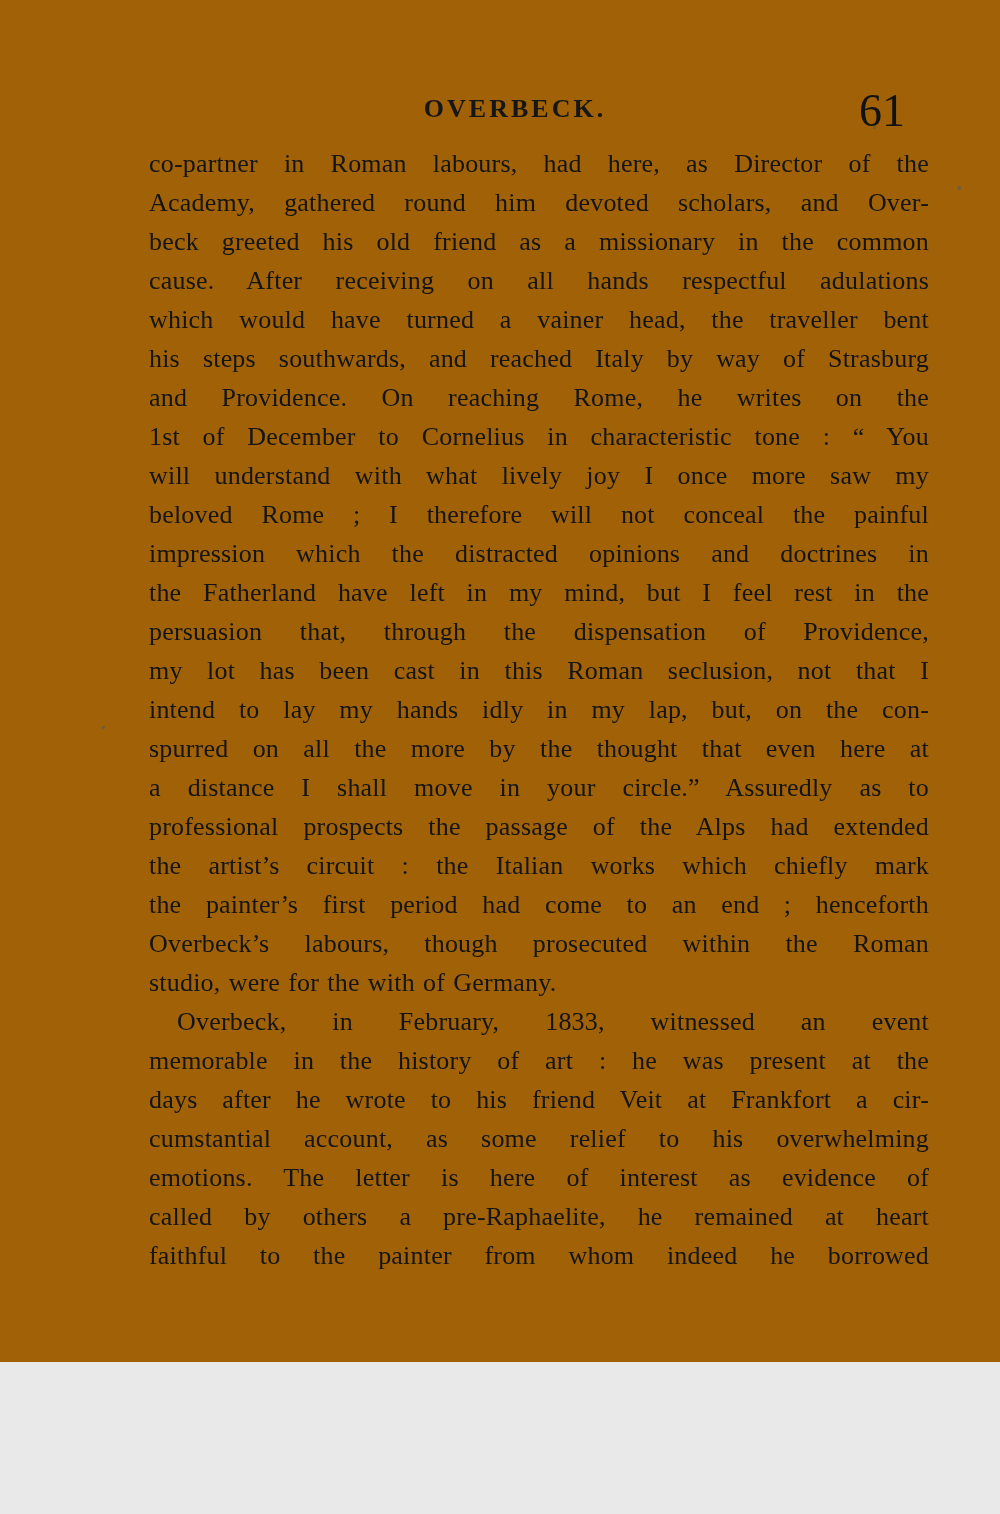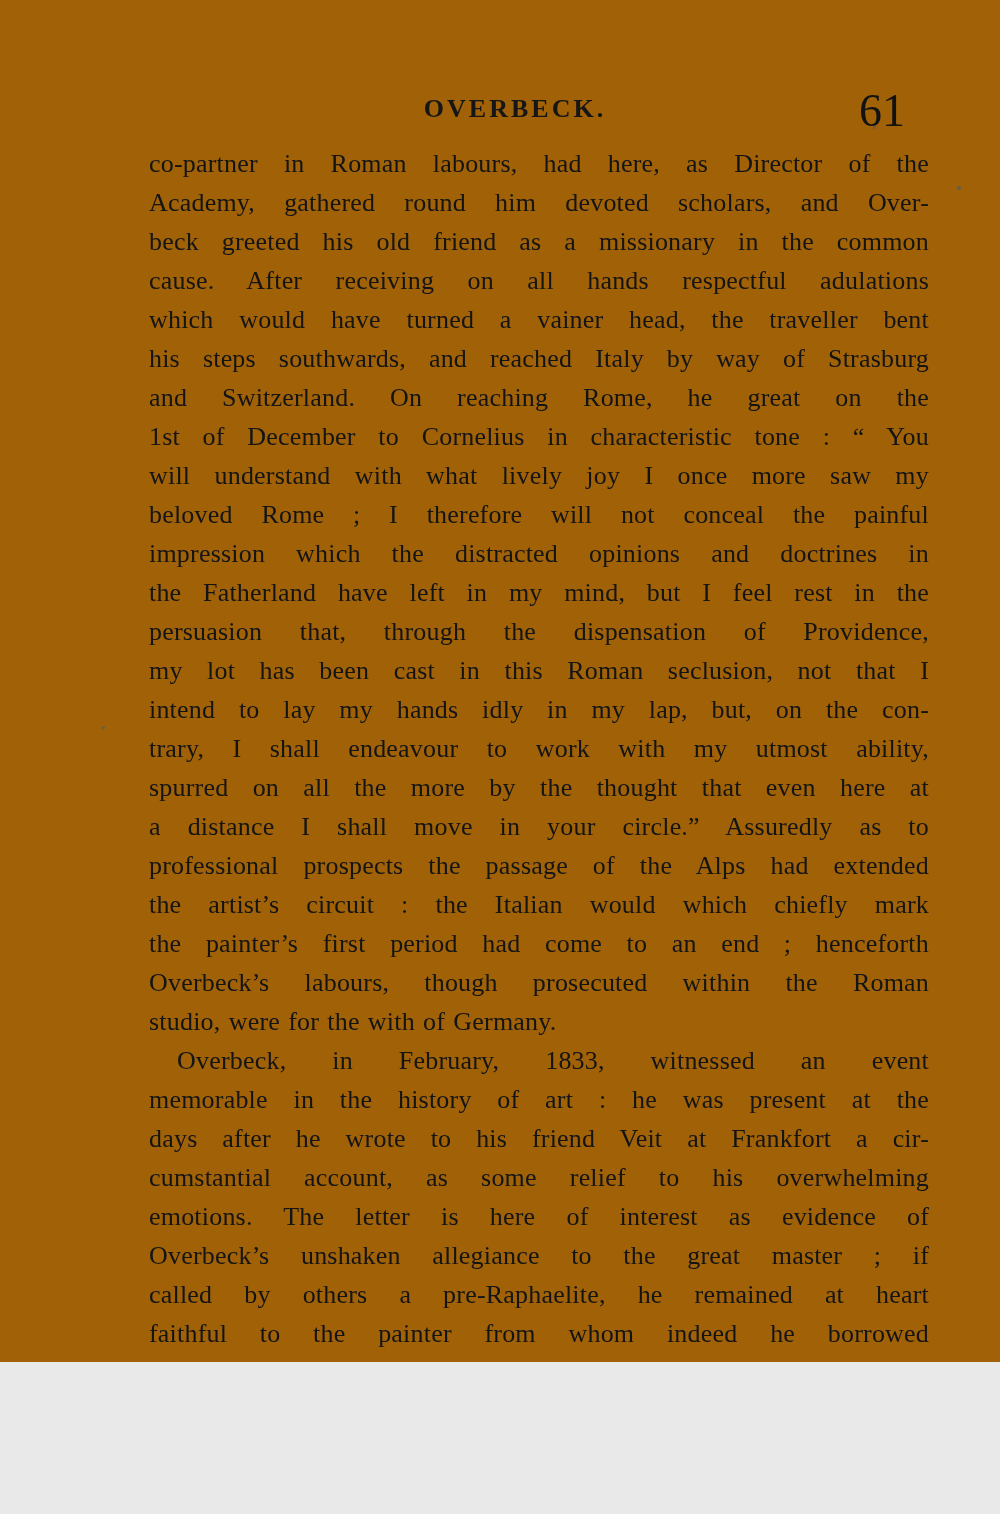--- a/index.html
+++ b/index.html
@@ -83,43 +83,41 @@
     <div class="page-number">61</div>
   </div>
 
   <div class="page-body">
       <div class="line">co-partner in Roman labours, had here, as Director of the</div>
       <div class="line">Academy, gathered round him devoted scholars, and Over-</div>
       <div class="line">beck greeted his old friend as a missionary in the common</div>
       <div class="line">cause.  After receiving on all hands respectful adulations</div>
       <div class="line">which would have turned a vainer head, the traveller bent</div>
       <div class="line">his steps southwards, and reached Italy by way of Strasburg</div>
-      <div class="line">and Switzerland.  On reaching Rome, he great on the</div>
+      <div class="line">and Providence.  On reaching Rome, he writes on the</div>
       <div class="line">1st of December to Cornelius in characteristic tone : “ You</div>
       <div class="line">will understand with what lively joy I once more saw my</div>
       <div class="line">beloved Rome ; I therefore will not conceal the painful</div>
       <div class="line">impression which the distracted opinions and doctrines in</div>
       <div class="line">the Fatherland have left in my mind, but I feel rest in the</div>
       <div class="line">persuasion that, through the dispensation of Providence,</div>
       <div class="line">my lot has been cast in this Roman seclusion, not that I</div>
       <div class="line">intend to lay my hands idly in my lap, but, on the con-</div>
-      <div class="line">trary, I shall endeavour to work with my utmost ability,</div>
       <div class="line">spurred on all the more by the thought that even here at</div>
       <div class="line">a distance I shall move in your circle.”  Assuredly as to</div>
       <div class="line">professional prospects the passage of the Alps had extended</div>
-      <div class="line">the artist’s circuit : the Italian would which chiefly mark</div>
+      <div class="line">the artist’s circuit : the Italian works which chiefly mark</div>
       <div class="line">the painter’s first period had come to an end ; henceforth</div>
       <div class="line">Overbeck’s labours, though prosecuted within the Roman</div>
       <div class="line flush">studio, were for the with of Germany.</div>
       <div class="line indent">Overbeck, in February, 1833, witnessed an event</div>
       <div class="line">memorable in the history of art : he was present at the</div>
       <div class="line">days after he wrote to his friend Veit at Frankfort a cir-</div>
       <div class="line">cumstantial account, as some relief to his overwhelming</div>
       <div class="line">emotions.  The letter is here of interest as evidence of</div>
-      <div class="line">Overbeck’s unshaken allegiance to the great master ; if</div>
       <div class="line">called by others a pre-Raphaelite, he remained at heart</div>
       <div class="line">faithful to the painter from whom indeed he borrowed</div>
     </div>
 
   <div class="speck" style="left:957px; top:186px;"></div>
   <div class="speck" style="left:873px; top:126px; width:3px; height:3px;"></div>
   <div class="speck" style="left:102px; top:726px; width:3px; height:3px;"></div>
   <div class="speck" style="left:869px; top:1411px; width:3px; height:3px;"></div>
 
 </div>

